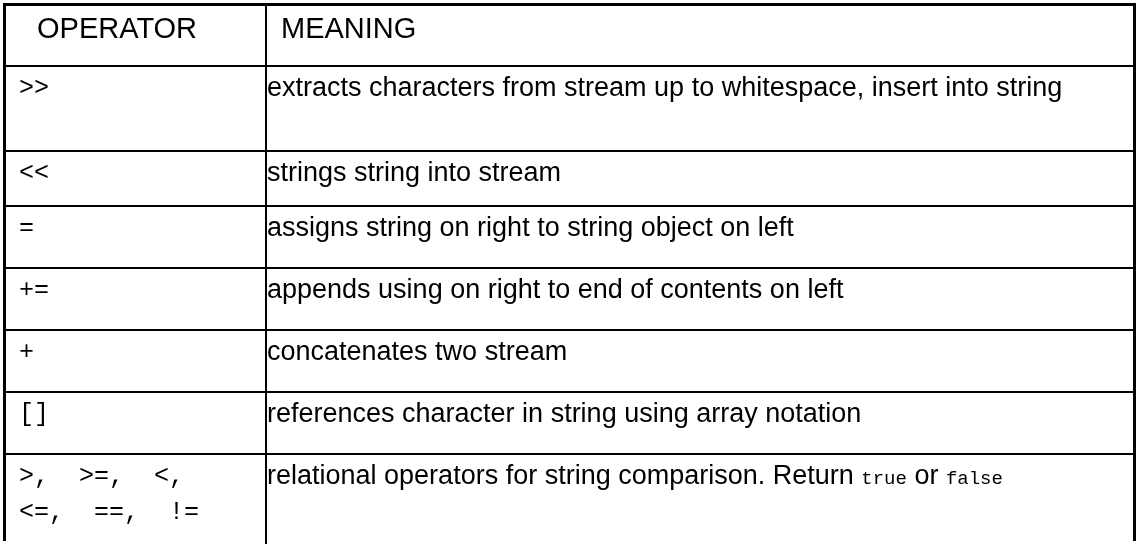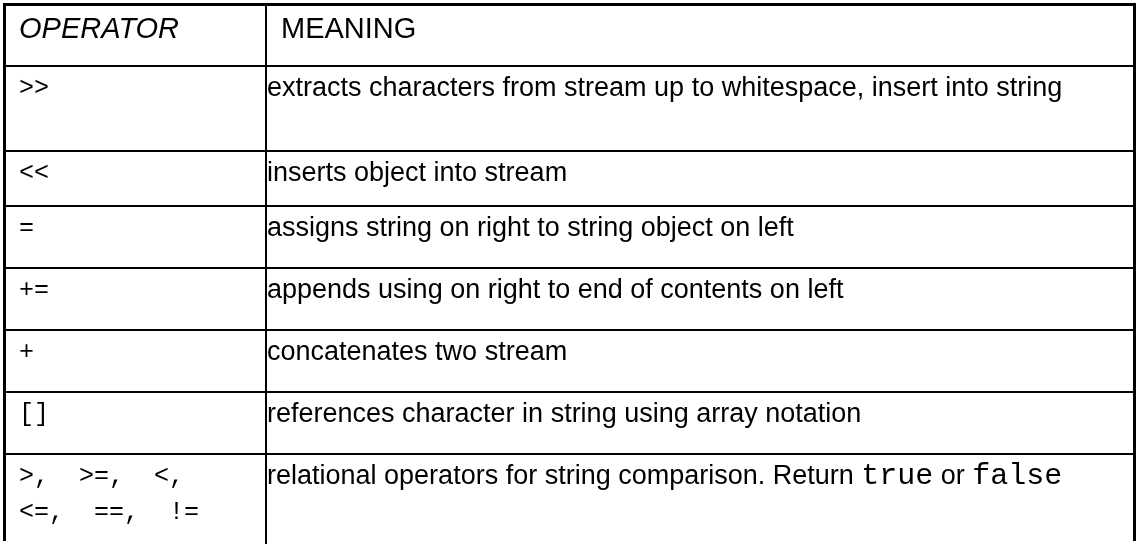--- a/index.html
+++ b/index.html
@@ -67,27 +67,27 @@
     padding-right: 8px;
   }
 
   
   .row-header .cell-text {
     font-family: "Liberation Sans", sans-serif;
     font-size: 29px;
     line-height: 36px;
     color: #000000;
   }
-  .row-header .cell-operator .cell-text { padding-left: 13px; white-space: normal; font-style: italic; }
+  .row-header .cell-operator .cell-text { padding-left: 31px; white-space: normal; }
   .row-header .cell-meaning  .cell-text { padding-left: 14px; }
 
   
   .code {
     font-family: "Liberation Mono", "DejaVu Sans Mono", monospace;
-    font-size: 30px;
+    font-size: 19px;
   }
 
   
   tr.row-header     { height: 60px; }
   tr.row-extract    { height: 85px; }
   tr.row-insert     { height: 55px; }
   tr.row-assign     { height: 62px; }
   tr.row-append     { height: 62px; }
   tr.row-concat     { height: 62px; }
   tr.row-index      { height: 62px; }
@@ -122,21 +122,21 @@
         <td class="cell-meaning">
           <div class="cell-text">extracts characters from stream up to whitespace, insert into string</div>
         </td>
       </tr>
 
       <tr class="row-insert">
         <td class="cell-operator">
           <div class="cell-text">&lt;&lt;</div>
         </td>
         <td class="cell-meaning">
-          <div class="cell-text">inserts object into stream</div>
+          <div class="cell-text">strings string into stream</div>
         </td>
       </tr>
 
       <tr class="row-assign">
         <td class="cell-operator">
           <div class="cell-text">=</div>
         </td>
         <td class="cell-meaning">
           <div class="cell-text">assigns string on right to string object on left</div>
         </td>

